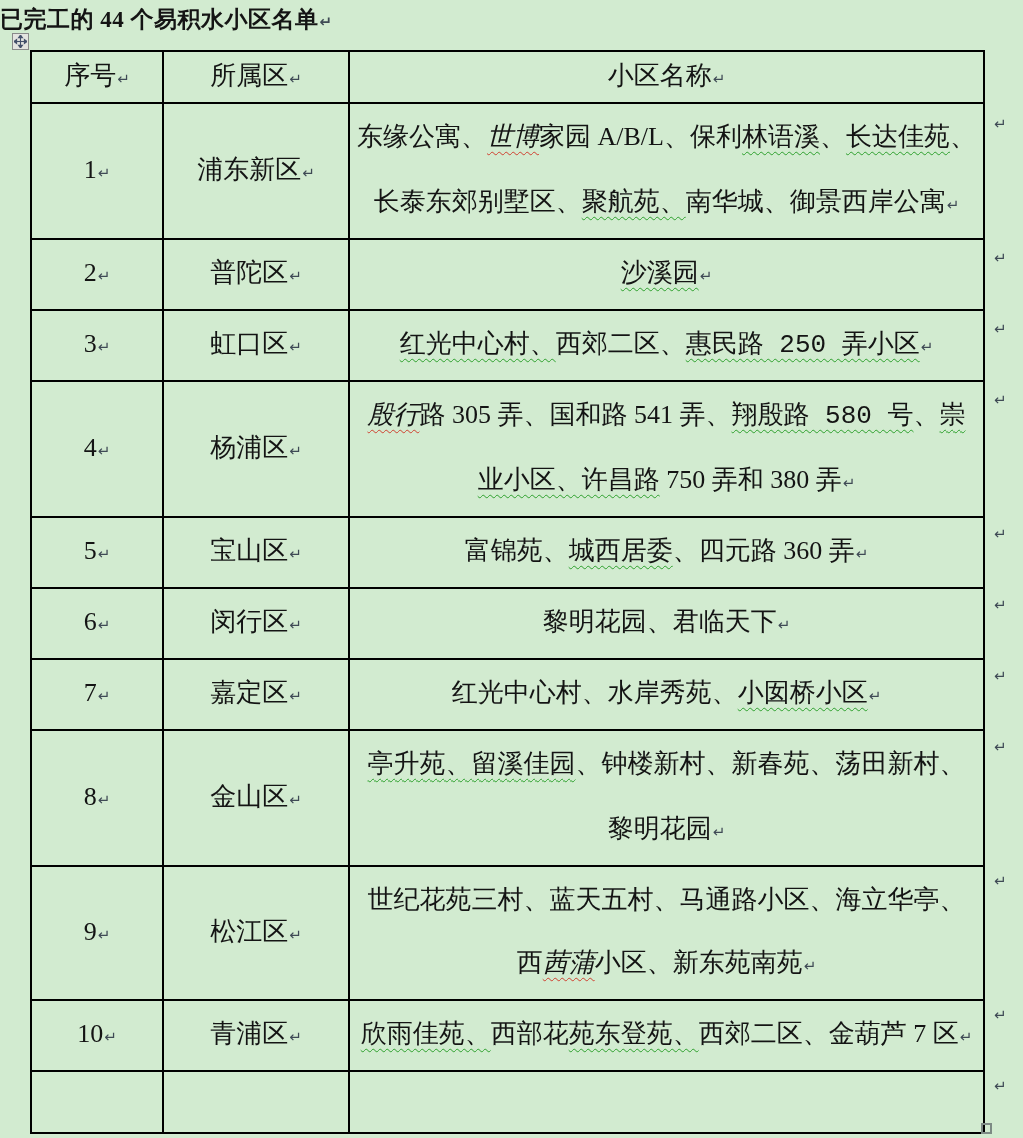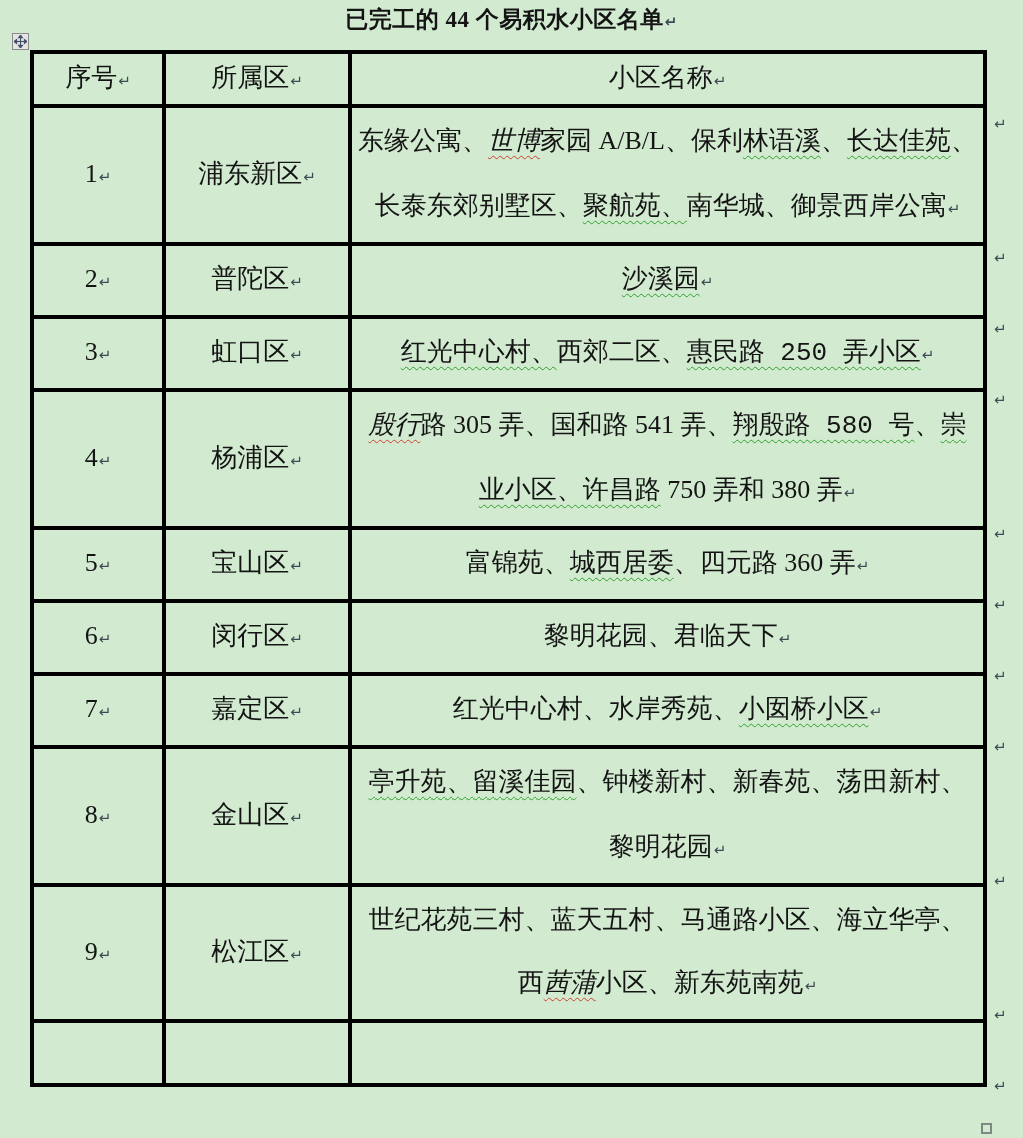--- a/index.html
+++ b/index.html
@@ -5,33 +5,33 @@
   html, body { margin: 0; padding: 0; }
   body {
     width: 1023px; height: 1138px; overflow: hidden;
     font-family: "Liberation Serif", "DejaVu Serif", serif;
     color: #141414;
   }
   #canvas { position: relative; width: 1023px; height: 1138px; }
 
   .doc-title {
     position: absolute; top: 3px; left: 0; width: 100%;
-    text-align: center; font-size: 23px; font-weight: bold; line-height: 34px;
+    font-size: 23px; font-weight: bold; line-height: 34px;
     letter-spacing: 0.5px; white-space: nowrap;
   }
 
   table.doc-table {
     position: absolute; left: 30px; top: 50px; width: 953px;
     border-collapse: collapse; table-layout: fixed;
   }
   .doc-table col.c1 { width: 132px; }
   .doc-table col.c2 { width: 186px; }
   .doc-table col.c3 { width: 635px; }
   .doc-table th, .doc-table td {
-    border: 4px solid #6d28d9;
+    border: 2px solid #6d28d9;
     text-align: center; vertical-align: middle;
     font-size: 26px; font-weight: normal;
     padding: 1px 6px;
   }
   .doc-table th { height: 48px; line-height: 30px; }
   .doc-table td { height: 58px; line-height: 63px; }
 
   .pmark {
     font-size: 15px; color: #3f4a55; margin-left: 1px;
     font-family: "DejaVu Sans", sans-serif; vertical-align: baseline;
@@ -206,20 +206,31 @@
       <span class="no-txt">9</span><span class="pmark">↵</span>
     </td>
     <td>
       <span class="district-txt"><span>松江区</span></span><span class="pmark">↵</span>
     </td>
     <td>
       <span class="comm-txt"><span>世纪花苑三村、蓝天五村、马通路小区、海立华亭、西</span><span class="u-red">茜蒲</span><span>小区、新东苑南苑</span></span><span class="pmark">↵</span>
     </td>
   </tr>
 
+  <tr>
+    <td>
+      <span class="no-txt">10</span><span class="pmark">↵</span>
+    </td>
+    <td>
+      <span class="district-txt"><span>青浦区</span></span><span class="pmark">↵</span>
+    </td>
+    <td>
+      <span class="comm-txt"><span class="u-green">欣雨佳苑、</span><span>西部花</span><span class="u-green">苑东登苑、</span><span>西郊二区、金葫芦 7 区</span></span><span class="pmark">↵</span>
+    </td>
+  </tr>
 
 
   <tr>
     <td>
       
     </td>
     <td>
       
     </td>
     <td>

